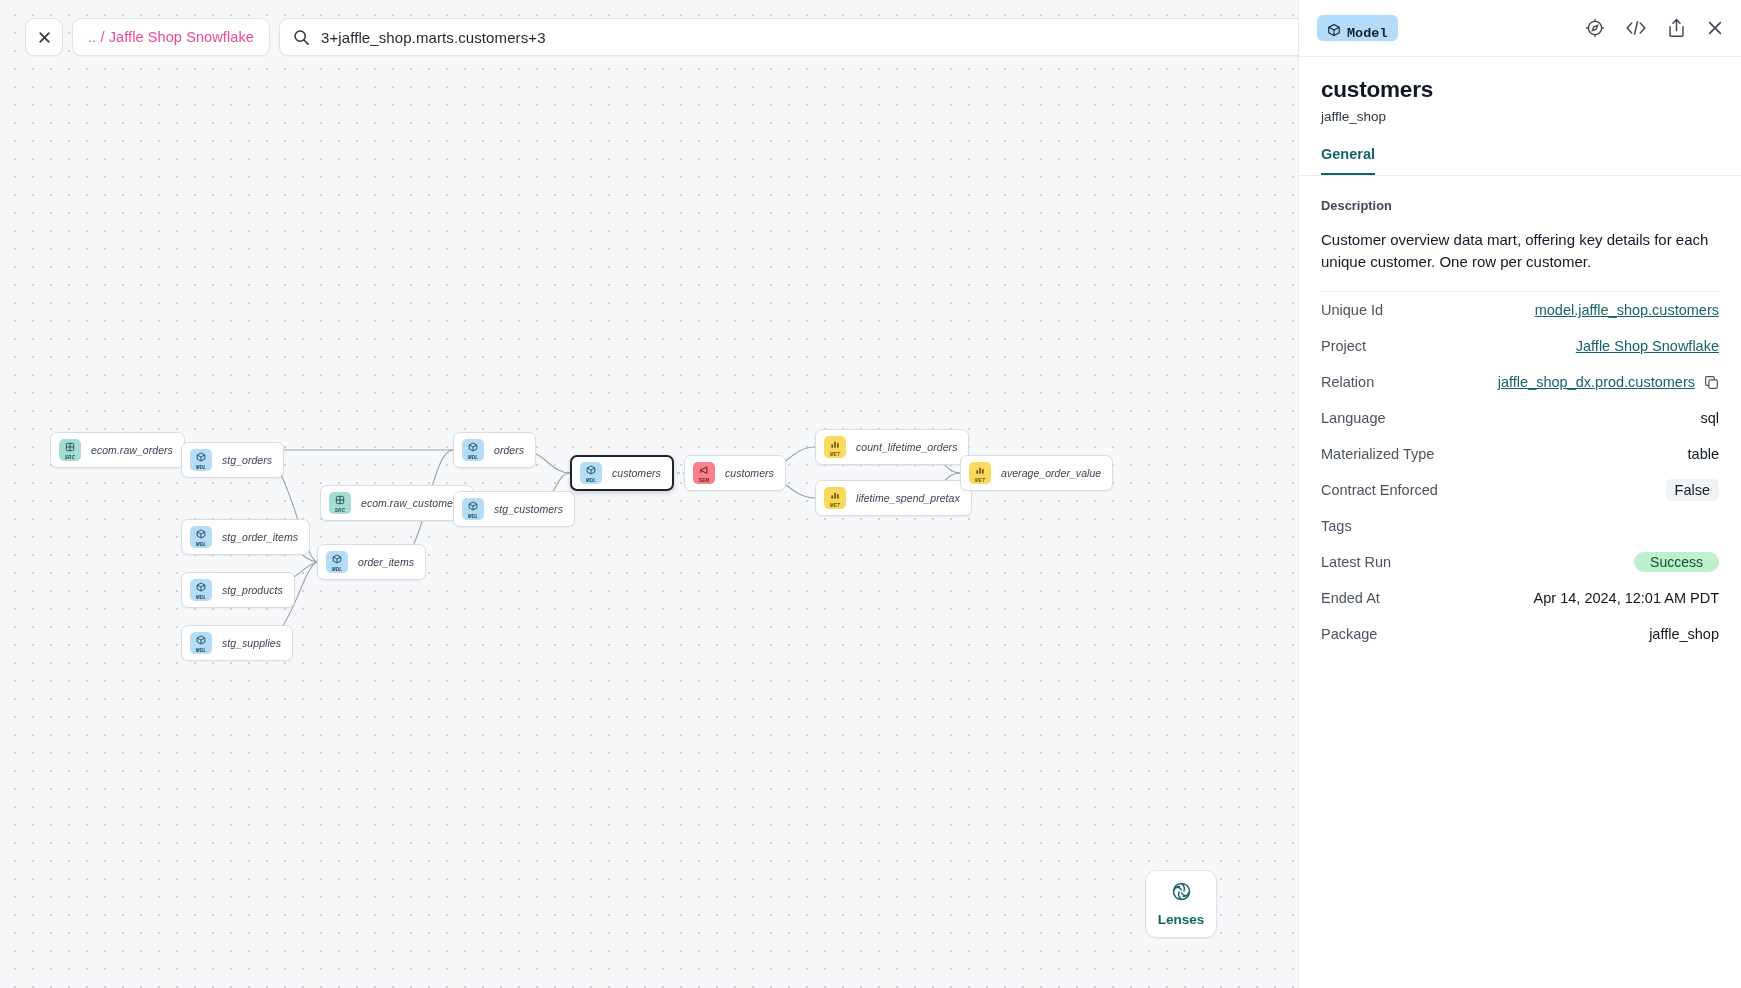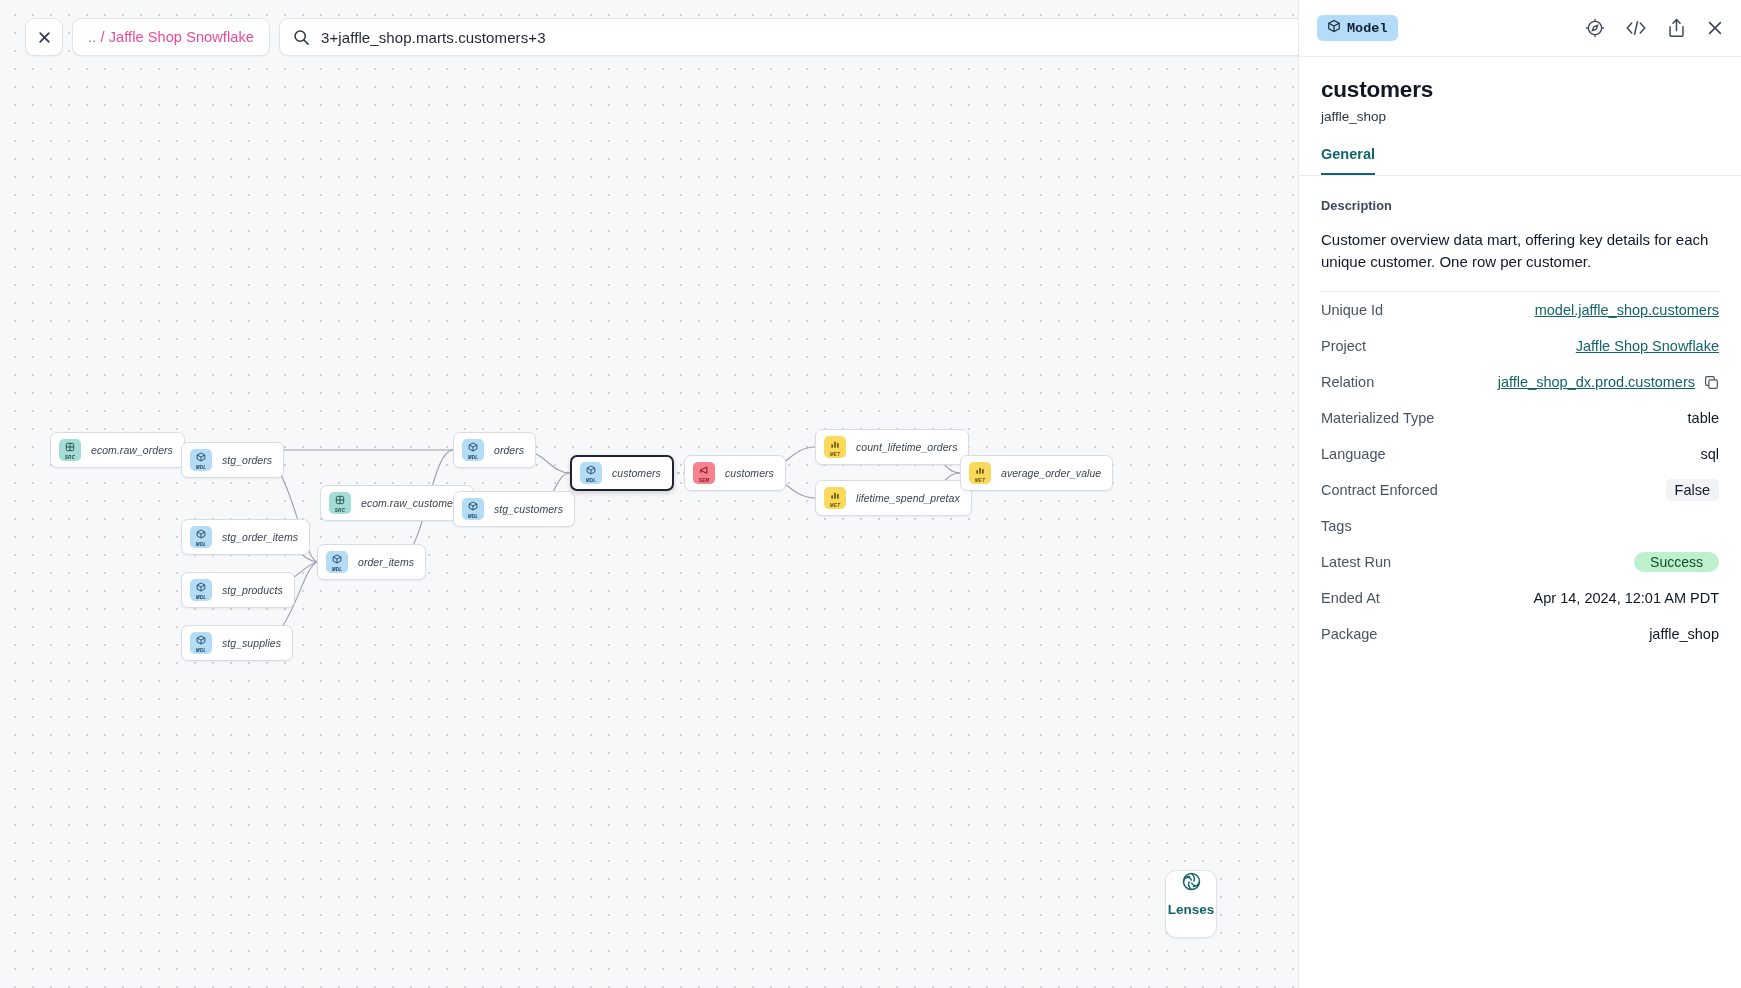--- a/index.html
+++ b/index.html
@@ -100,44 +100,44 @@
   .badge.met { background: #f9da5c; color: #6a5206; }
   .node .nlabel {
     font-size: 10.5px; color: #3b4354;
     margin-left: 10px; padding-right: 11px;
     white-space: nowrap; letter-spacing: .05px;
   }
 
   
   .lenses {
     position: absolute; right: 81px; bottom: 50px;
-    width: 52px; height: 68px;
+    width: 72px; height: 68px;
     background: #fff; border: 1px solid #dfe3ea; border-radius: 11px;
-    display: flex; flex-direction: column; align-items: center; justify-content: flex-start;
+    display: flex; flex-direction: column; align-items: center; justify-content: center;
     gap: 6px; cursor: pointer; z-index: 20;
     box-shadow: 0 1px 2px rgba(16,24,40,.06);
     margin-left: 11px;
   }
   .lenses .llabel { font-size: 13.5px; color: #14656a; font-weight: 600; }
 
   
   .panel {
     width: 443px; height: 988px;
     background: #ffffff;
     border-left: 1px solid #e6e9ef;
     display: flex; flex-direction: column;
   }
   .panel-top {
     height: 57px; flex: 0 0 auto;
     display: flex; align-items: center;
     padding: 0 17px 0 18px;
     border-bottom: 1px solid #e9ecf1;
   }
   .type-chip {
-    display: inline-flex; align-items: center; gap: 6px;
+    display: inline-flex; align-items: flex-end; gap: 6px;
     height: 26px; padding: 0 10px;
     background: #b3dcfb; border-radius: 6px;
     font-size: 13.5px; color: #152030; font-weight: 600;
     font-family: "Liberation Mono", monospace;
     cursor: pointer;
   }
   .panel-actions { margin-left: auto; display: flex; align-items: center; gap: 20px; }
   .pa { display: flex; cursor: pointer; }
 
   .panel-head { padding: 20px 22px 0 22px; }
@@ -488,26 +488,26 @@
               <span class="link" style="color:#14656a;text-decoration:underline">jaffle_shop_dx.prod.customers</span>
               <span class="copy-icon">
                 <svg width="15" height="15" viewBox="0 0 16 16" fill="none" stroke="#4a5263" stroke-width="1.25" stroke-linejoin="round">
                   <rect x="5.2" y="5.2" width="9" height="9" rx="1.5"></rect>
                   <path d="M11 5.2V3.2a1.5 1.5 0 0 0-1.5-1.5H3.2a1.5 1.5 0 0 0-1.5 1.5v6.3A1.5 1.5 0 0 0 3.2 11h2"></path>
                 </svg>
               </span>
             </span>
           </div>
           <div class="kv">
+            <span class="k">Language</span>
+            <span class="v">sql</span>
+          </div>
+          <div class="kv">
             <span class="k">Materialized Type</span>
             <span class="v">table</span>
-          </div>
-          <div class="kv">
-            <span class="k">Language</span>
-            <span class="v">sql</span>
           </div>
           <div class="kv">
             <span class="k">Contract Enforced</span>
             <span class="v chip-false">False</span>
           </div>
           <div class="kv">
             <span class="k">Tags</span>
             <span class="v"></span>
           </div>
           <div class="kv">

